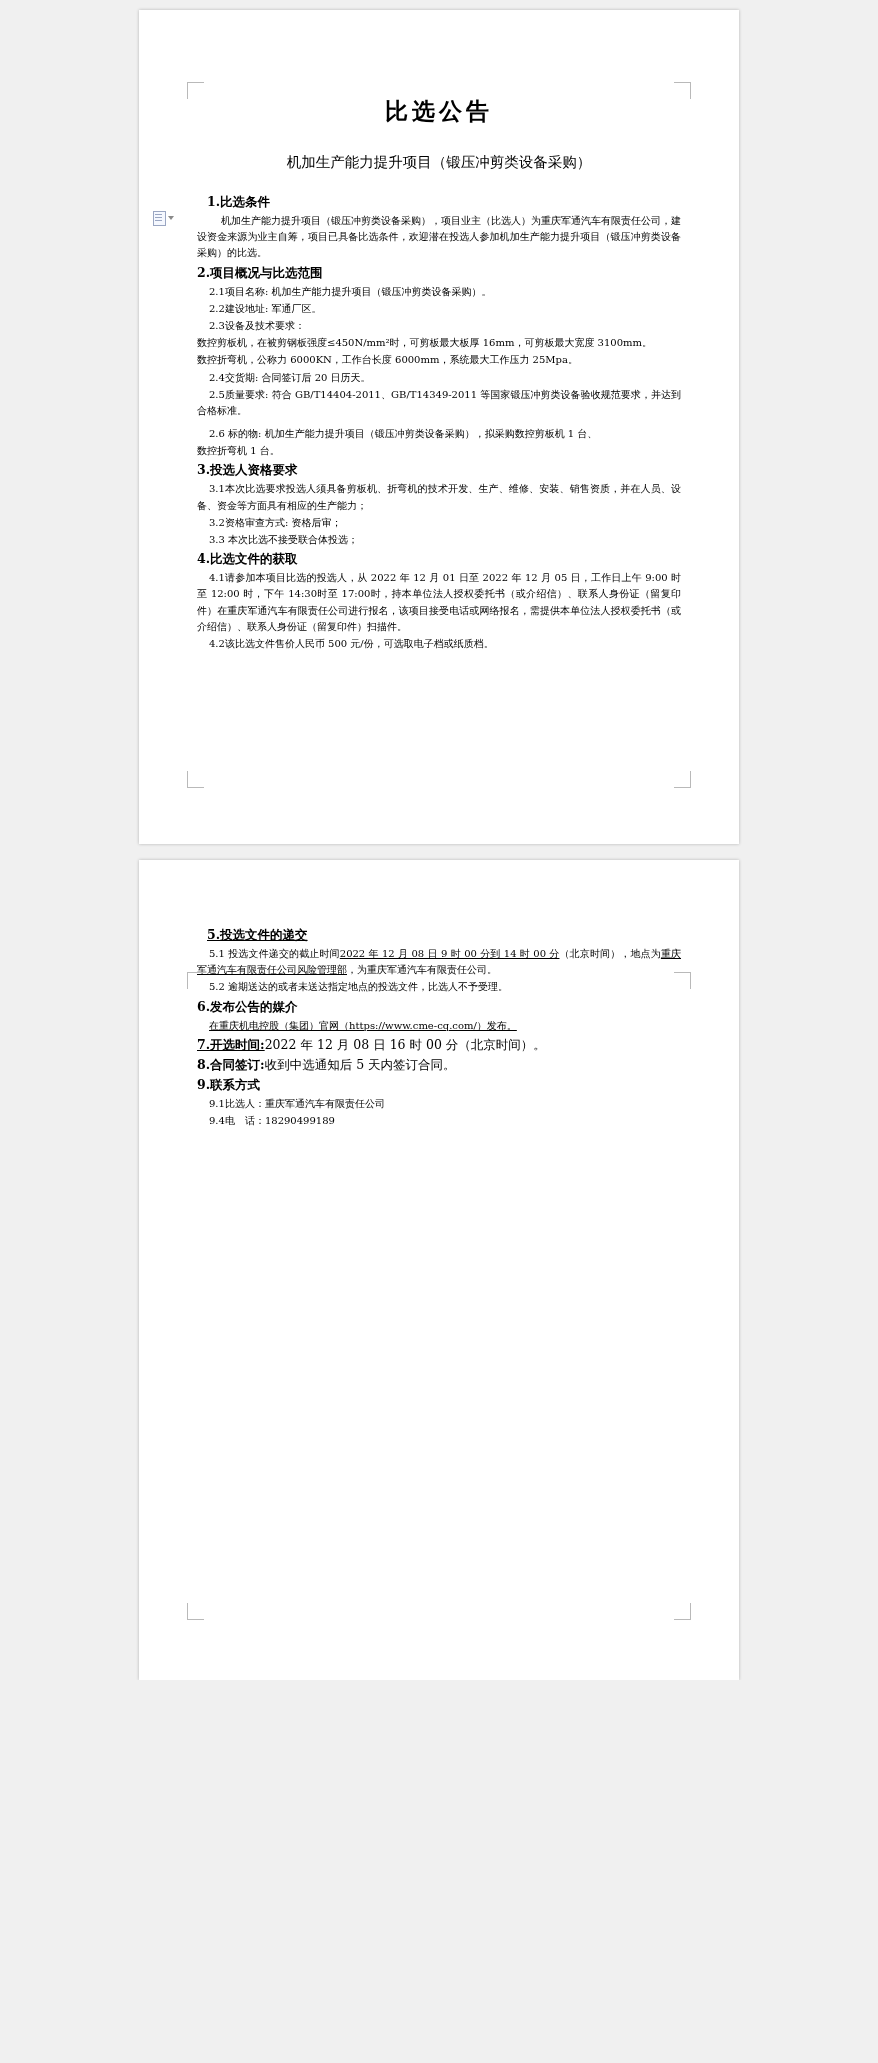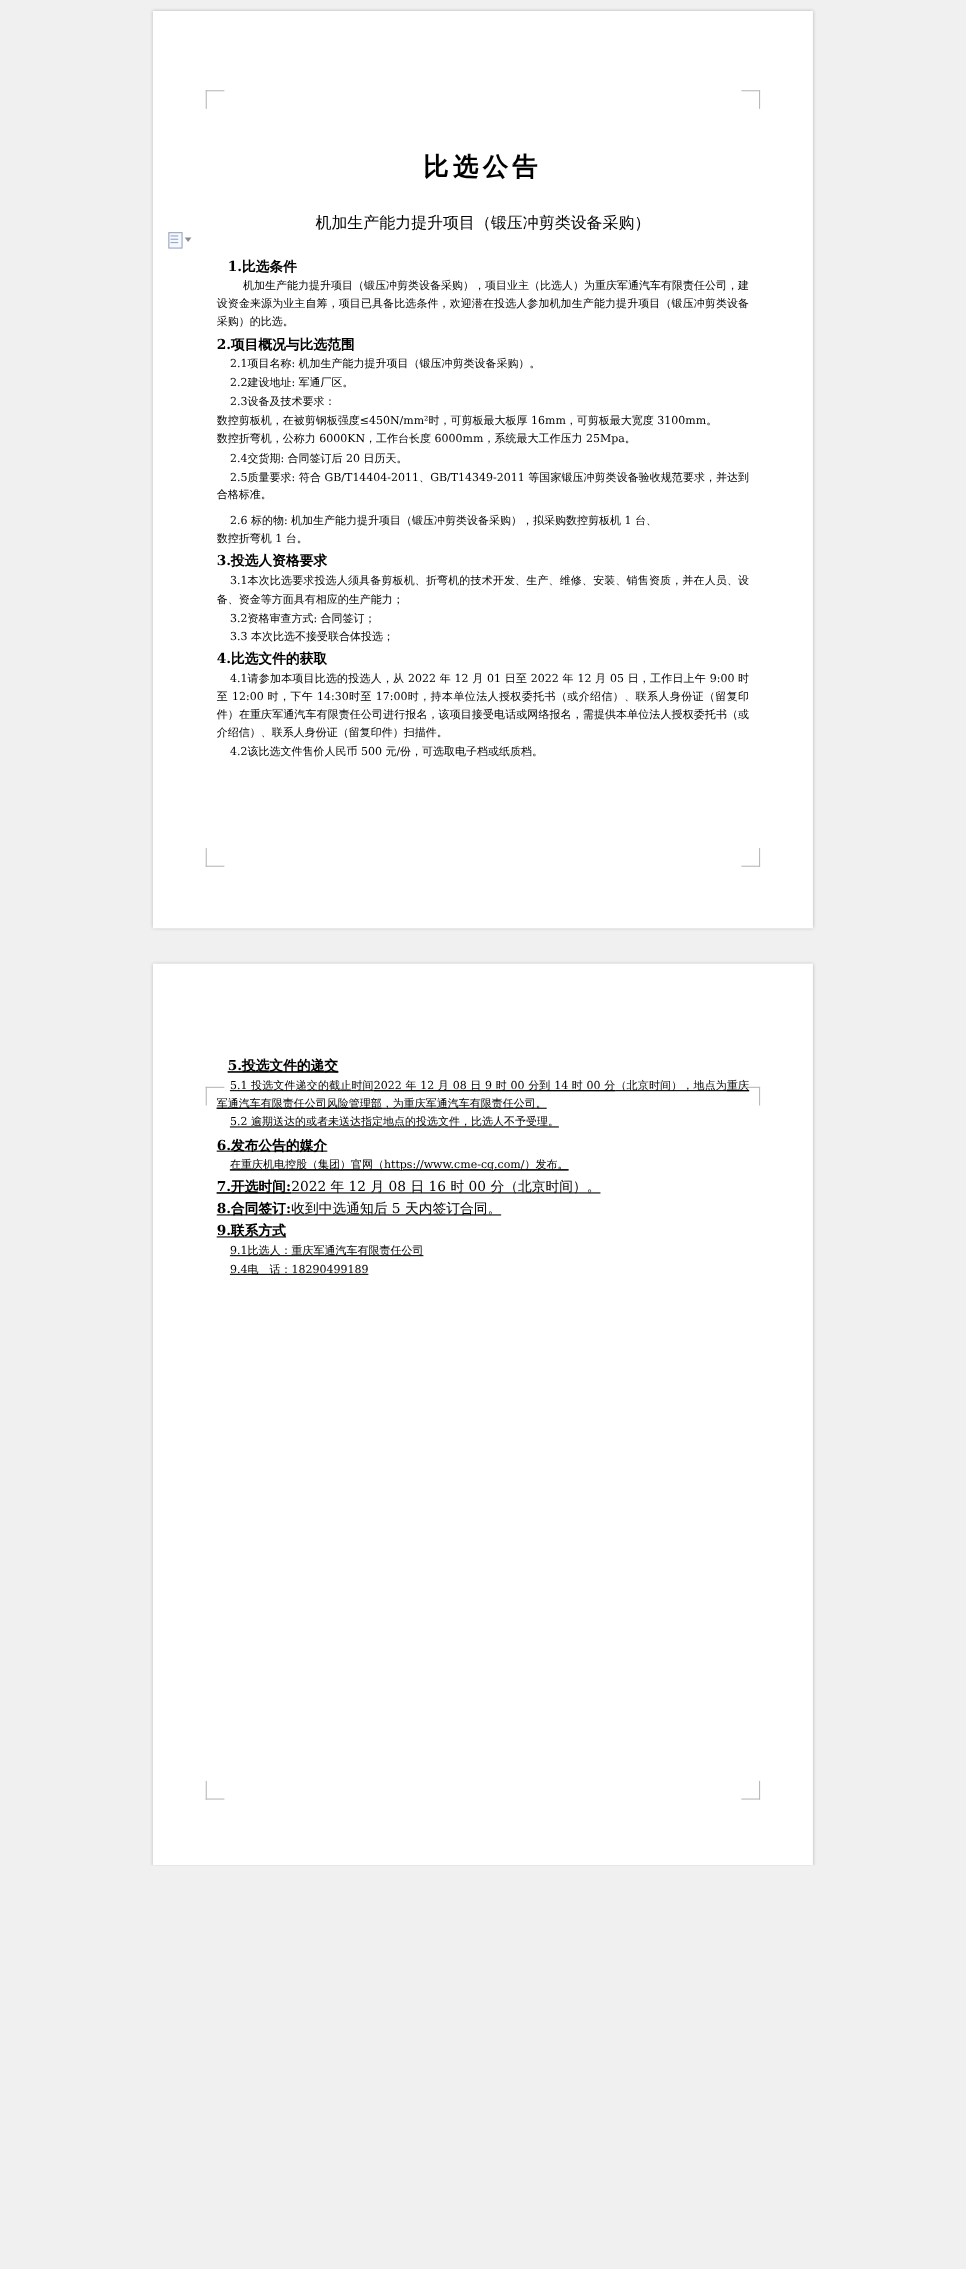--- a/index.html
+++ b/index.html
@@ -15,27 +15,26 @@
     position: relative;
     background: #ffffff;
     width: 600px;
     margin: 0 auto;
     box-shadow: 0 0 3px rgba(0,0,0,0.25);
     box-sizing: border-box;
   }
   .page-1 {
     height: 834px;
     margin-top: 10px;
-    padding: 88px 58px 40px 58px;
+    padding: 48px 58px 40px 58px;
   }
   .page-2 {
     height: 820px;
-    margin-top: 32px;
-    padding: 82px 58px 40px 58px;
-    text-decoration: underline;
+    margin-top: 16px;
+    padding: 64px 58px 40px 58px;
   }
   
   .mark {
     position: absolute;
     width: 16px;
     height: 16px;
     pointer-events: none;
   }
   .mark.tl { top: 72px; left: 48px; border-left: 1px solid #b9b9b9; border-top: 1px solid #b9b9b9; }
   .mark.tr { top: 72px; right: 48px; border-right: 1px solid #b9b9b9; border-top: 1px solid #b9b9b9; }
@@ -139,21 +138,21 @@
   <p class="body noind">数控剪板机，在被剪钢板强度≤450N/mm²时，可剪板最大板厚 16mm，可剪板最大宽度 3100mm。</p>
   <p class="body noind">数控折弯机，公称力 6000KN，工作台长度 6000mm，系统最大工作压力 25Mpa。</p>
   <p class="body ind2">2.4交货期: 合同签订后 20 日历天。</p>
   <p class="body ind2">2.5质量要求: 符合 GB/T14404-2011、GB/T14349-2011 等国家锻压冲剪类设备验收规范要求，并达到合格标准。</p>
   <div class="spacer-sm"></div>
   <p class="body ind2">2.6 标的物: 机加生产能力提升项目（锻压冲剪类设备采购），拟采购数控剪板机 1 台、</p>
   <p class="body noind">数控折弯机 1 台。</p>
 
   <div class="section-head">3.投选人资格要求</div>
   <p class="body ind2">3.1本次比选要求投选人须具备剪板机、折弯机的技术开发、生产、维修、安装、销售资质，并在人员、设备、资金等方面具有相应的生产能力；</p>
-  <p class="body ind2">3.2资格审查方式: 合同签订；</p>
+  <p class="body ind2">3.2资格审查方式: 资格后审；</p>
   <p class="body ind2">3.3 本次比选不接受联合体投选；</p>
 
   <div class="section-head">4.比选文件的获取</div>
   <p class="body ind2">4.1请参加本项目比选的投选人，从 2022 年 12 月 01 日至 2022 年 12 月 05 日，工作日上午 9:00 时至 12:00 时，下午 14:30时至 17:00时，持本单位法人授权委托书（或介绍信）、联系人身份证（留复印件）在重庆军通汽车有限责任公司进行报名，该项目接受电话或网络报名，需提供本单位法人授权委托书（或介绍信）、联系人身份证（留复印件）扫描件。</p>
   <p class="body ind2">4.2该比选文件售价人民币 500 元/份，可选取电子档或纸质档。</p>
 </div>
 
 <div class="page page-2">
   <span class="mark tl"></span>
   <span class="mark tr"></span>

